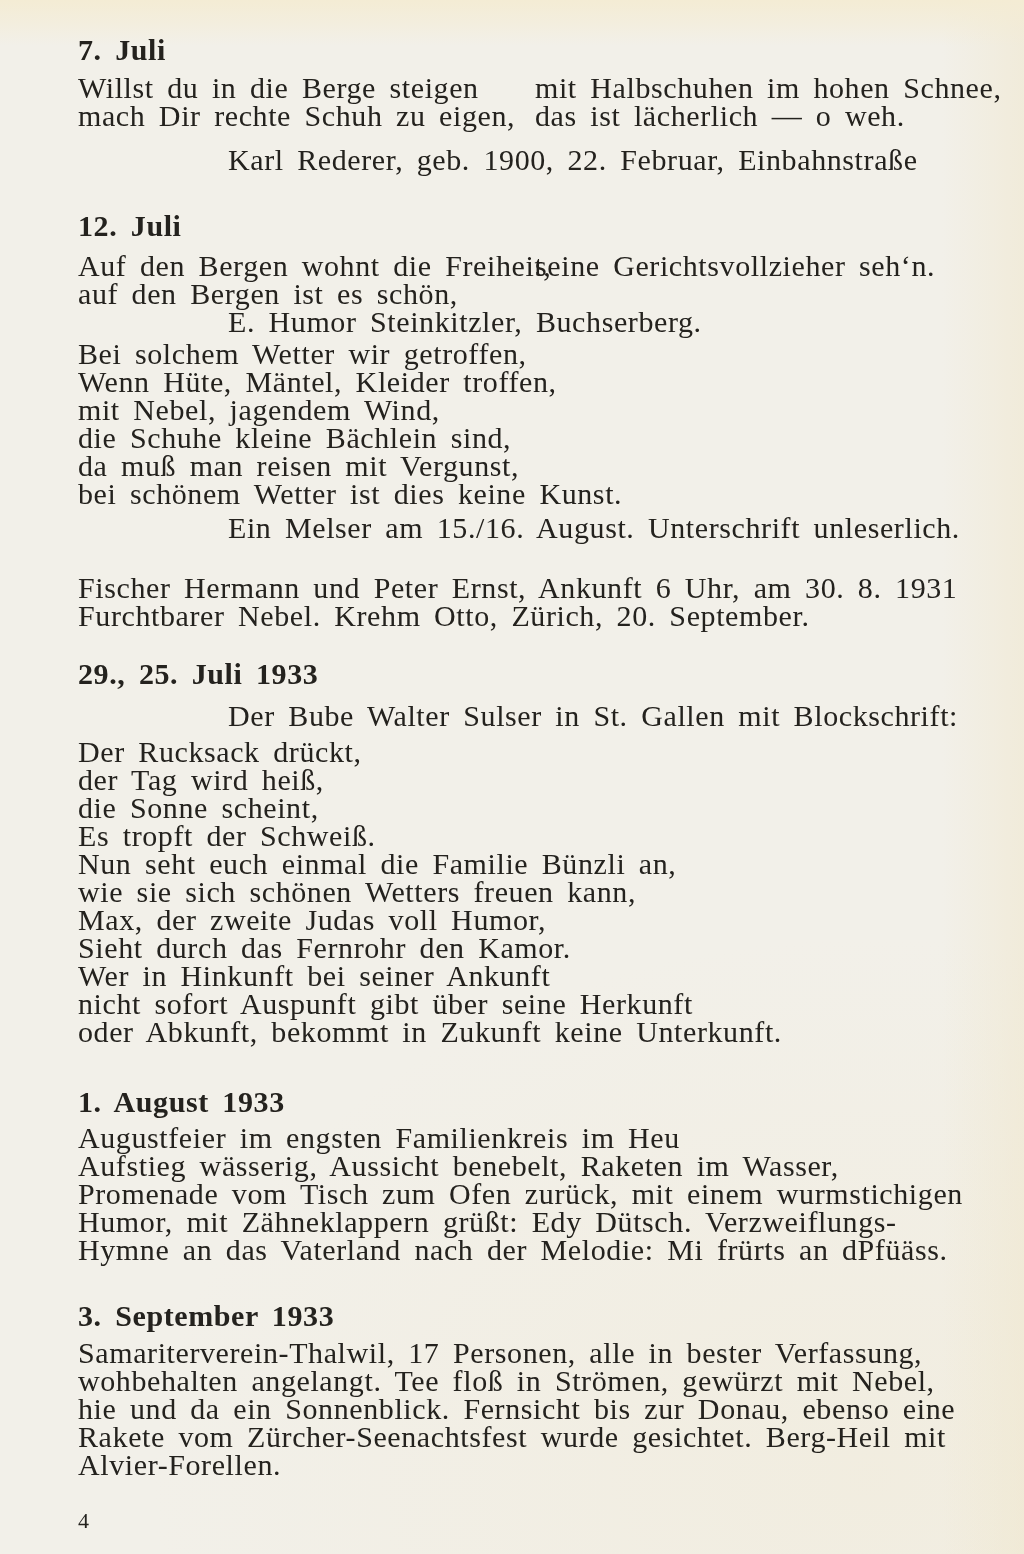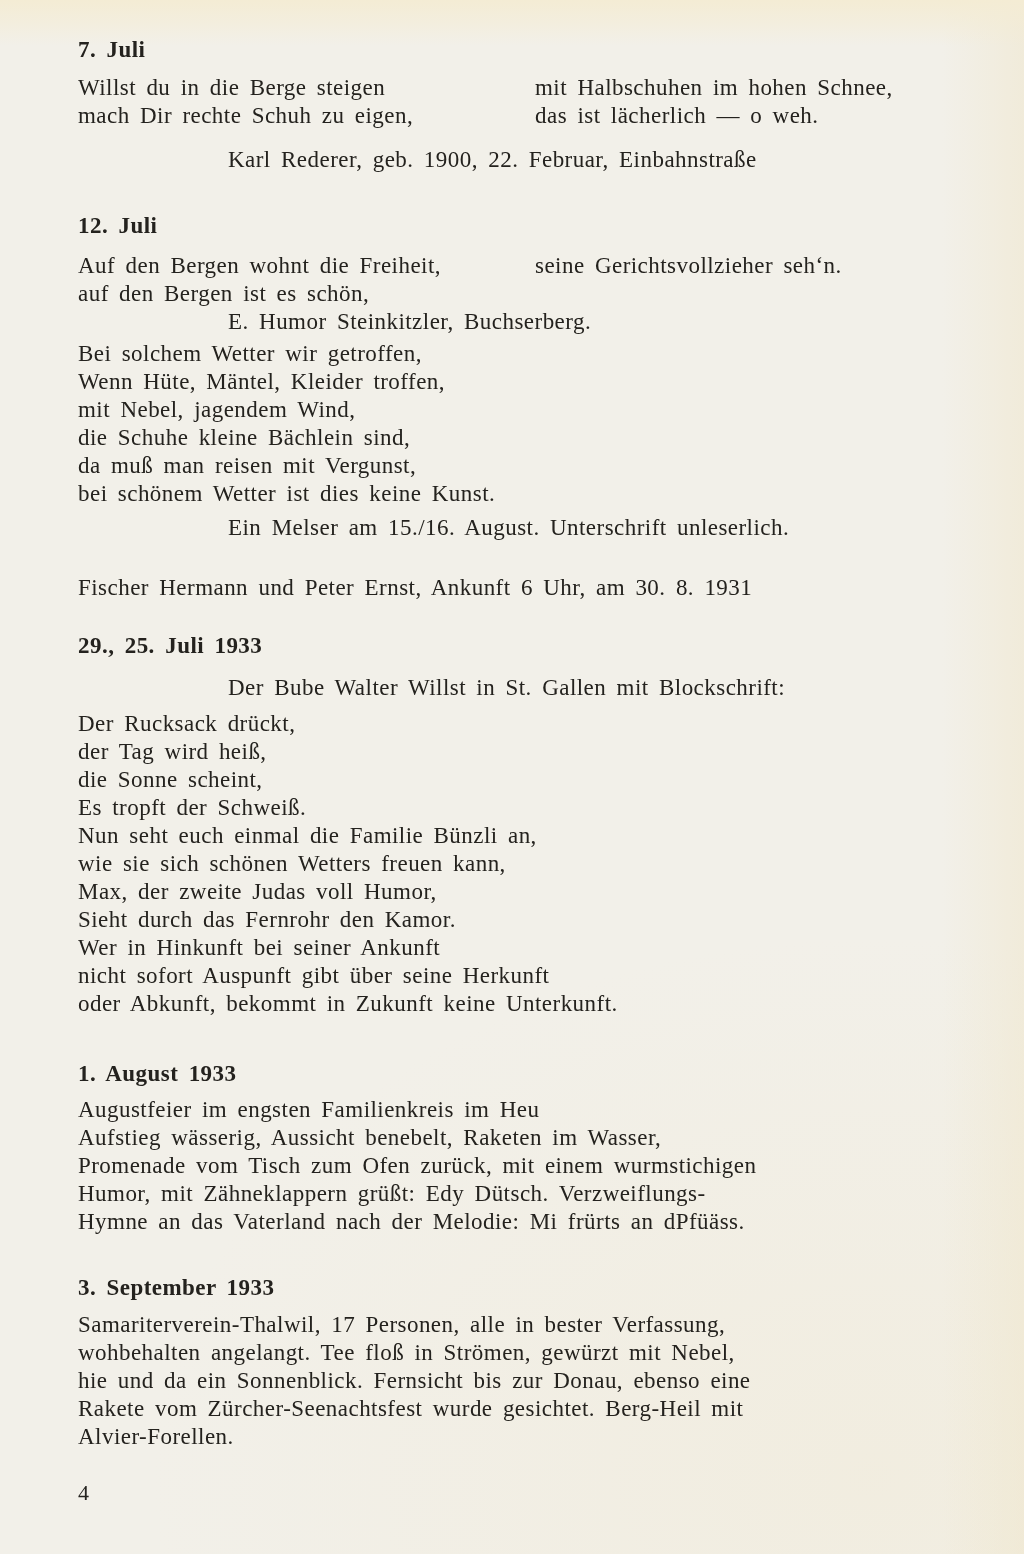--- a/index.html
+++ b/index.html
@@ -16,21 +16,21 @@
     font-family: "Liberation Serif", "DejaVu Serif", serif;
     color: #24221e;
   }
   .page {
     box-sizing: border-box;
     width: 1024px;
     height: 1554px;
     padding: 36px 46px 0 78px;
   }
   .ln, .attr, .h, .intro {
-    font-size: 23px;
+    font-size: 30px;
     line-height: 28px;
     letter-spacing: 0.02em;
     word-spacing: 0.18em;
     white-space: nowrap;
   }
   .h {
     font-weight: bold;
     margin: 0;
   }
   .cols {
@@ -96,26 +96,27 @@
       <div class="ln">Bei solchem Wetter wir getroffen,</div>
       <div class="ln">Wenn Hüte, Mäntel, Kleider troffen,</div>
       <div class="ln">mit Nebel, jagendem Wind,</div>
       <div class="ln">die Schuhe kleine Bächlein sind,</div>
       <div class="ln">da muß man reisen mit Vergunst,</div>
       <div class="ln">bei schönem Wetter ist dies keine Kunst.</div>
     </div>
     <div class="attr e2-attr2">Ein Melser am 15./16. August. Unterschrift unleserlich.</div>
     <div class="e2-note">
       <div class="ln">Fischer Hermann und Peter Ernst, Ankunft 6 Uhr, am 30. 8. 1931</div>
+      <div class="ln">Furchtbarer Nebel. Krehm Otto, Zürich, 20. September.</div>
     </div>
   </section>
 
   <section>
     <h2 class="h e3-h">29., 25. Juli 1933</h2>
-    <div class="intro">Der Bube Walter Willst in St. Gallen mit Blockschrift:</div>
+    <div class="intro">Der Bube Walter Sulser in St. Gallen mit Blockschrift:</div>
     <div class="e3-poem">
       <div class="ln">Der Rucksack drückt,</div>
       <div class="ln">der Tag wird heiß,</div>
       <div class="ln">die Sonne scheint,</div>
       <div class="ln">Es tropft der Schweiß.</div>
       <div class="ln">Nun seht euch einmal die Familie Bünzli an,</div>
       <div class="ln">wie sie sich schönen Wetters freuen kann,</div>
       <div class="ln">Max, der zweite Judas voll Humor,</div>
       <div class="ln">Sieht durch das Fernrohr den Kamor.</div>
       <div class="ln">Wer in Hinkunft bei seiner Ankunft</div>

